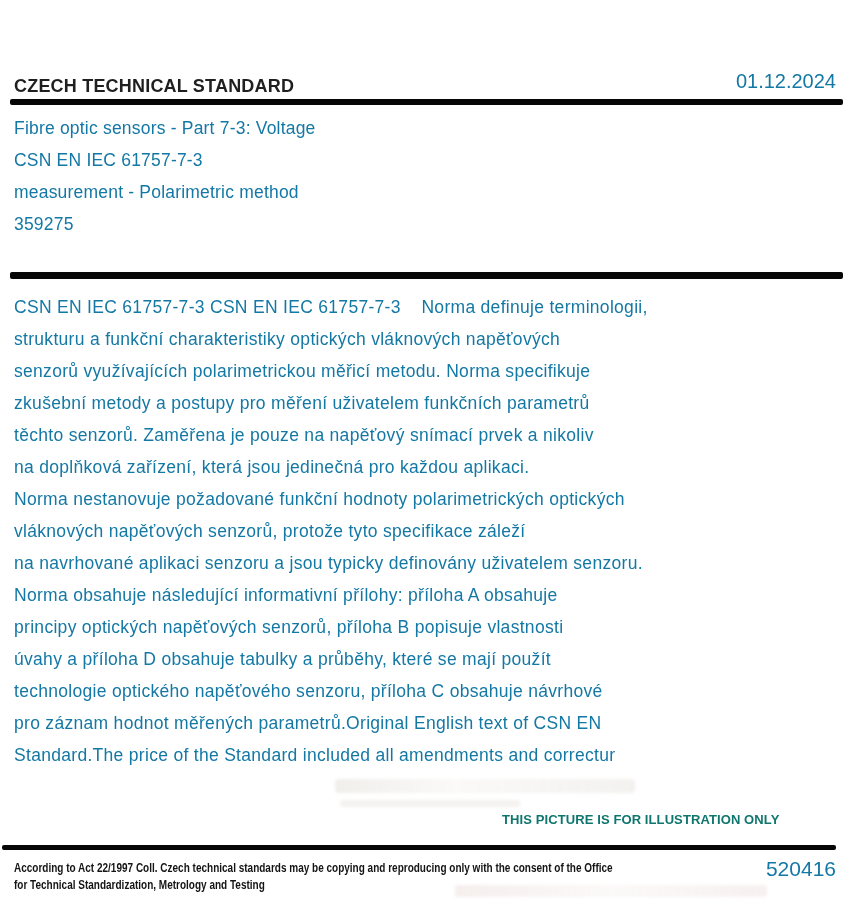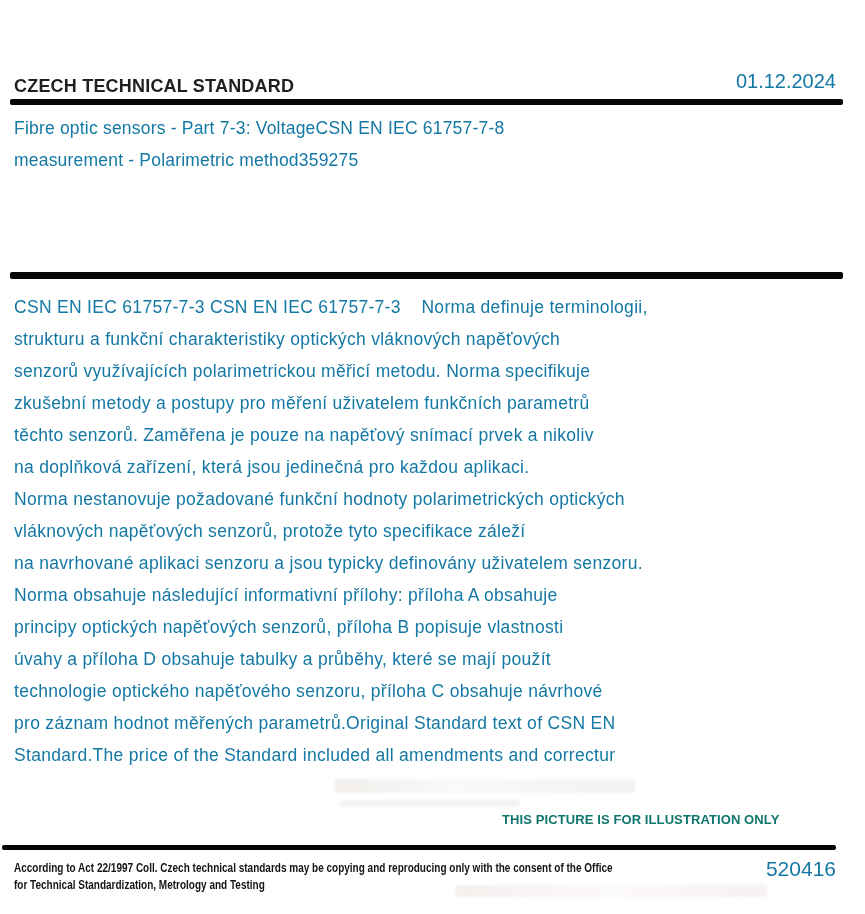--- a/index.html
+++ b/index.html
@@ -27,21 +27,21 @@
     font-size:20px;color:var(--accent);margin-left:28px;
   }
   .rule{position:absolute;background:var(--rule);border-radius:2px;}
   .rule-header{left:10px;right:22px;top:99px;height:6px;}
 
   
   .title-block{
     position:absolute;left:14px;right:29px;top:112px;
     color:var(--accent);font-size:17.5px;letter-spacing:0.2px;
   }
-  .title-row{display:flex;justify-content:flex-start;line-height:32px;}
+  .title-row{display:flex;justify-content:center;line-height:32px;flex-direction:column;}
 
   .rule-abstract{left:10px;right:22px;top:272px;height:7px;}
 
   
   .abstract{
     position:absolute;left:14px;right:18px;top:291px;
     color:var(--accent);font-size:17.5px;line-height:32px;
     letter-spacing:0.3px;
   }
   .abstract-line{white-space:pre;}
@@ -82,21 +82,21 @@
 
 <div class="page">
 
   <div class="doc-type">CZECH TECHNICAL STANDARD</div>
   <div class="pub-date">01.12.2024</div>
   <div class="rule rule-header"></div>
 
   <div class="title-block">
     <div class="title-row">
       <span>Fibre optic sensors - Part 7-3: Voltage</span>
-      <span>CSN EN IEC 61757-7-8</span>
+      <span>CSN EN IEC 61757-7-3</span>
     </div>
     <div class="title-row">
       <span>measurement - Polarimetric method</span>
       <span>359275</span>
     </div>
   </div>
 
   <div class="rule rule-abstract"></div>
 
   <div class="abstract">
@@ -106,21 +106,21 @@
     <div class="abstract-line">zkušební metody a postupy pro měření uživatelem funkčních parametrů</div>
     <div class="abstract-line">těchto senzorů. Zaměřena je pouze na napěťový snímací prvek a nikoliv</div>
     <div class="abstract-line">na doplňková zařízení, která jsou jedinečná pro každou aplikaci.</div>
     <div class="abstract-line">Norma nestanovuje požadované funkční hodnoty polarimetrických optických</div>
     <div class="abstract-line">vláknových napěťových senzorů, protože tyto specifikace záleží</div>
     <div class="abstract-line">na navrhované aplikaci senzoru a jsou typicky definovány uživatelem senzoru.</div>
     <div class="abstract-line">Norma obsahuje následující informativní přílohy: příloha A obsahuje</div>
     <div class="abstract-line">principy optických napěťových senzorů, příloha B popisuje vlastnosti</div>
     <div class="abstract-line">úvahy a příloha D obsahuje tabulky a průběhy, které se mají použít</div>
     <div class="abstract-line">technologie optického napěťového senzoru, příloha C obsahuje návrhové</div>
-    <div class="abstract-line">pro záznam hodnot měřených parametrů.Original Standard text of CSN EN</div>
+    <div class="abstract-line">pro záznam hodnot měřených parametrů.Original English text of CSN EN</div>
     <div class="abstract-line">Standard.The price of the Standard included all amendments and correctur</div>
   </div>
 
   <div class="wm wm-top"></div>
   <div class="wm wm-top2"></div>
 
   <div class="illustration-note">THIS PICTURE IS FOR ILLUSTRATION ONLY</div>
 
   <div class="rule rule-footer"></div>
   <div class="legal">

